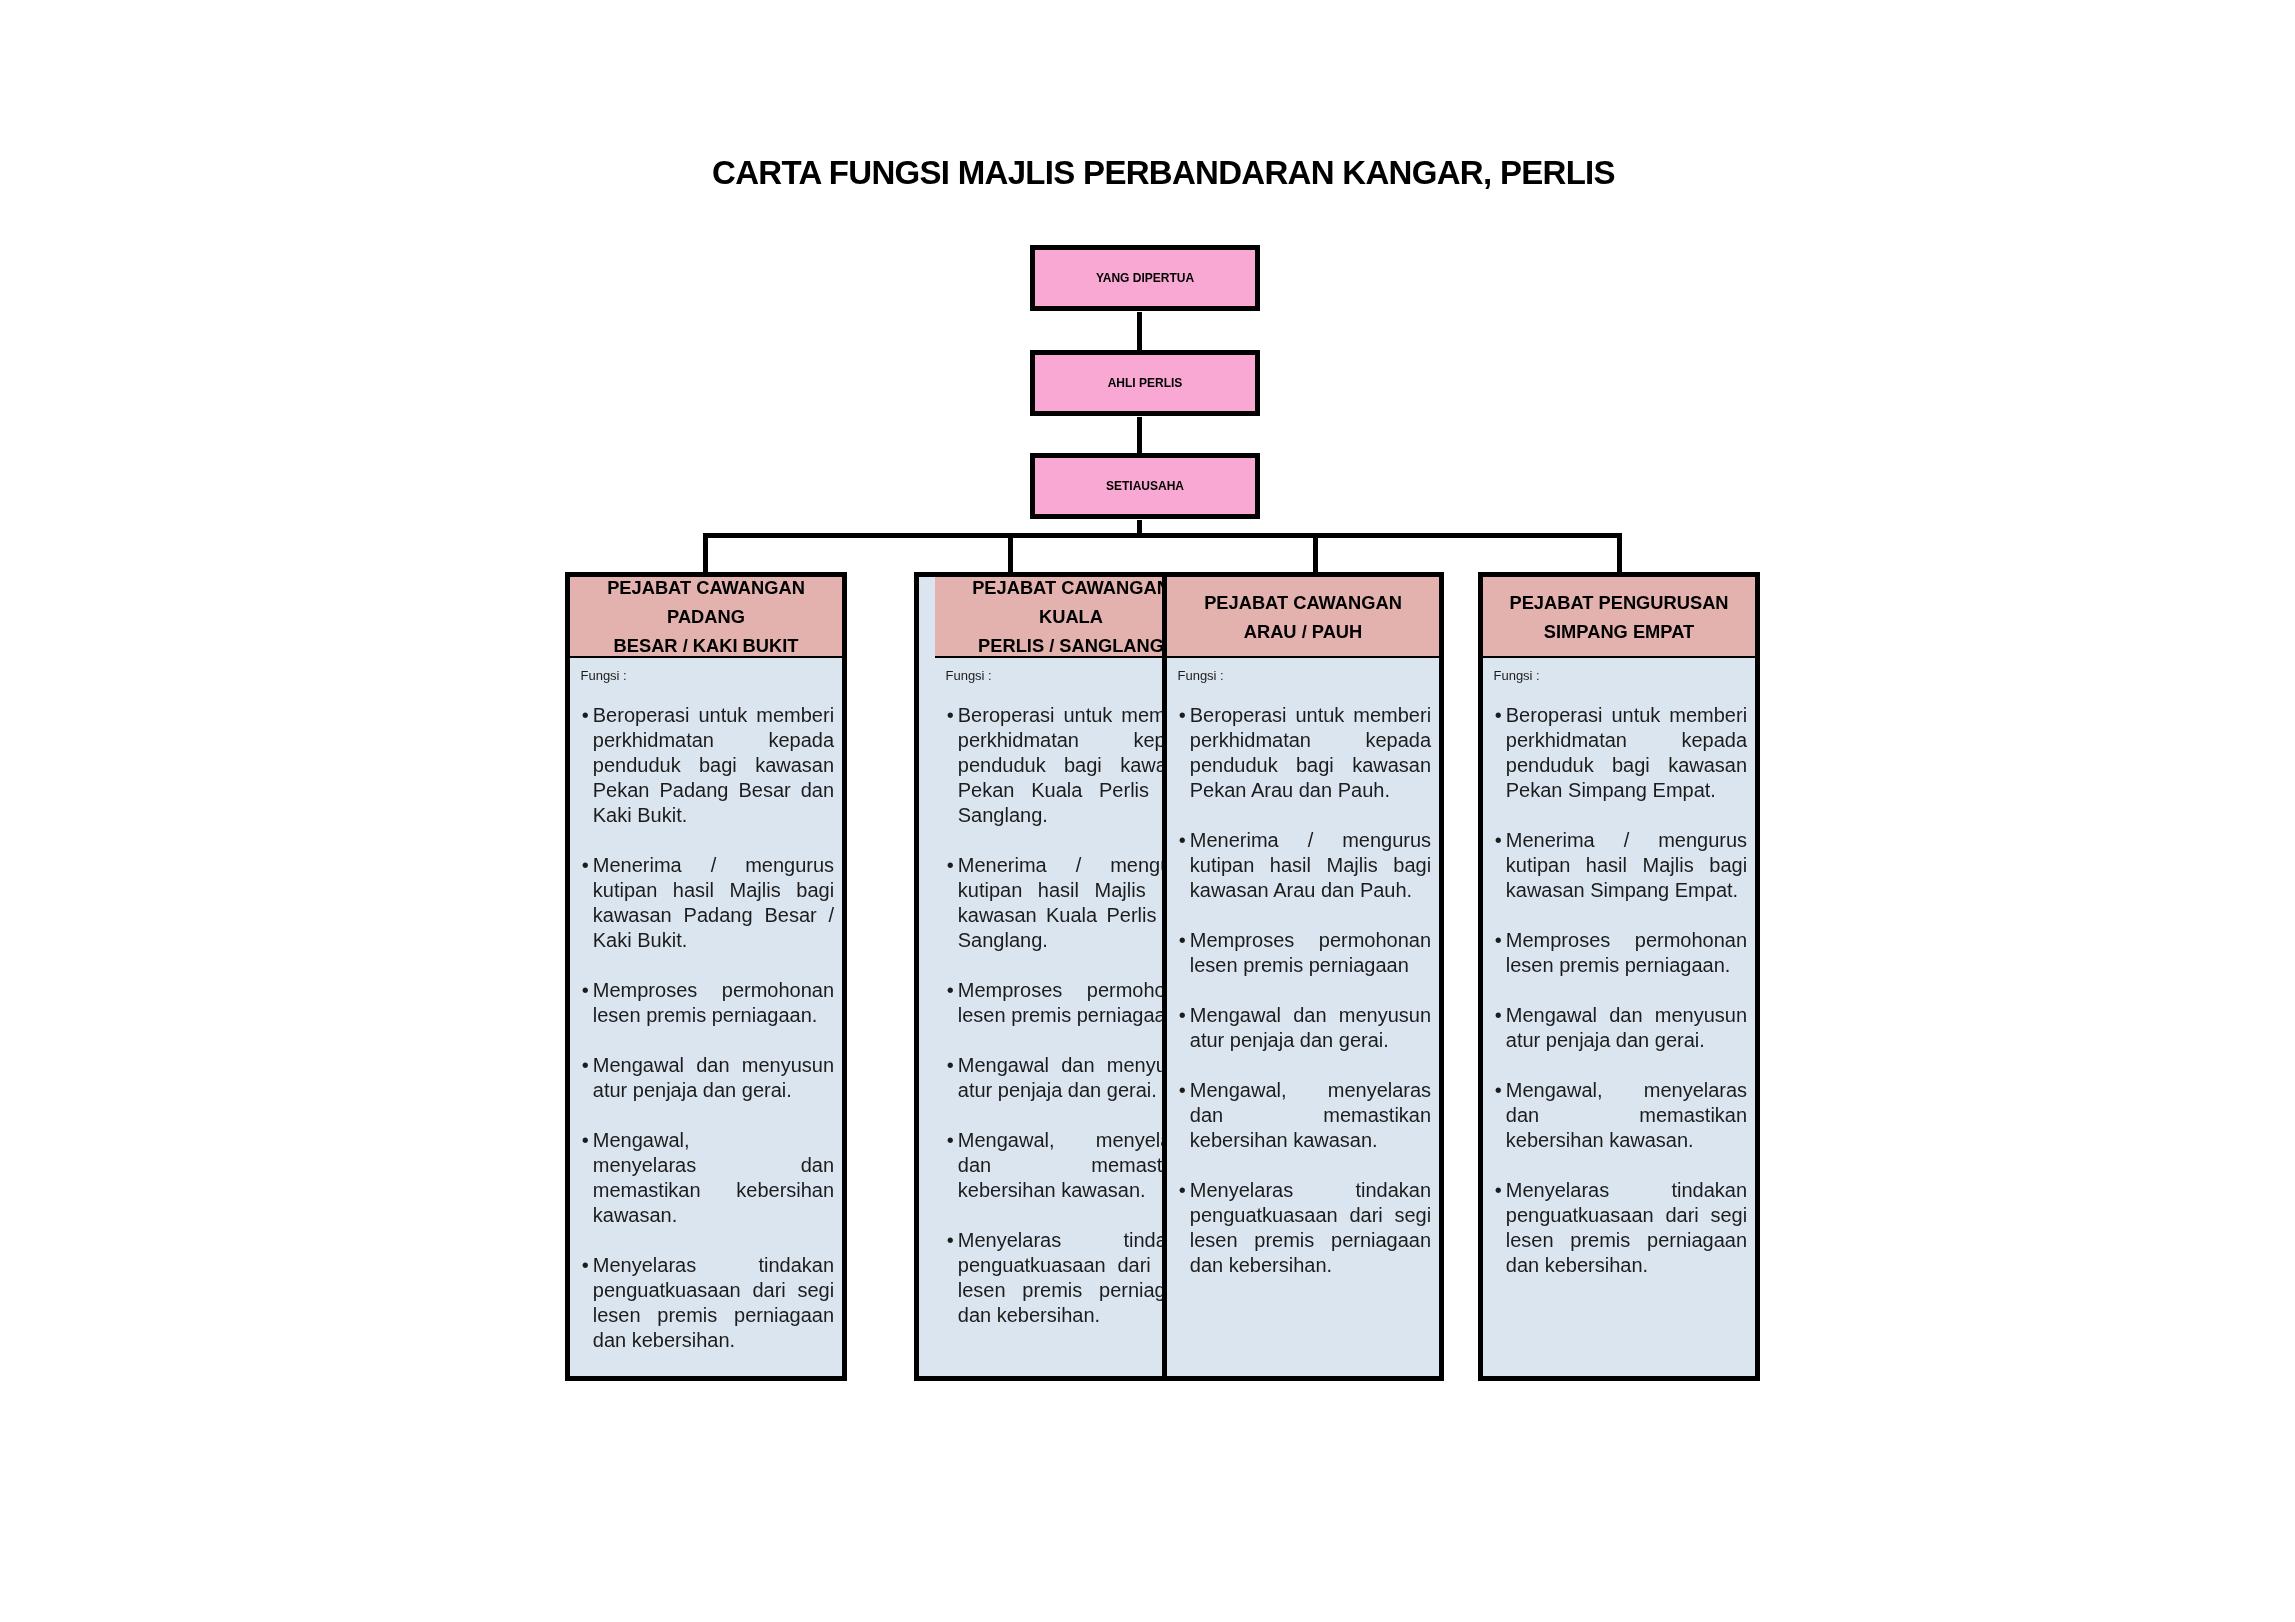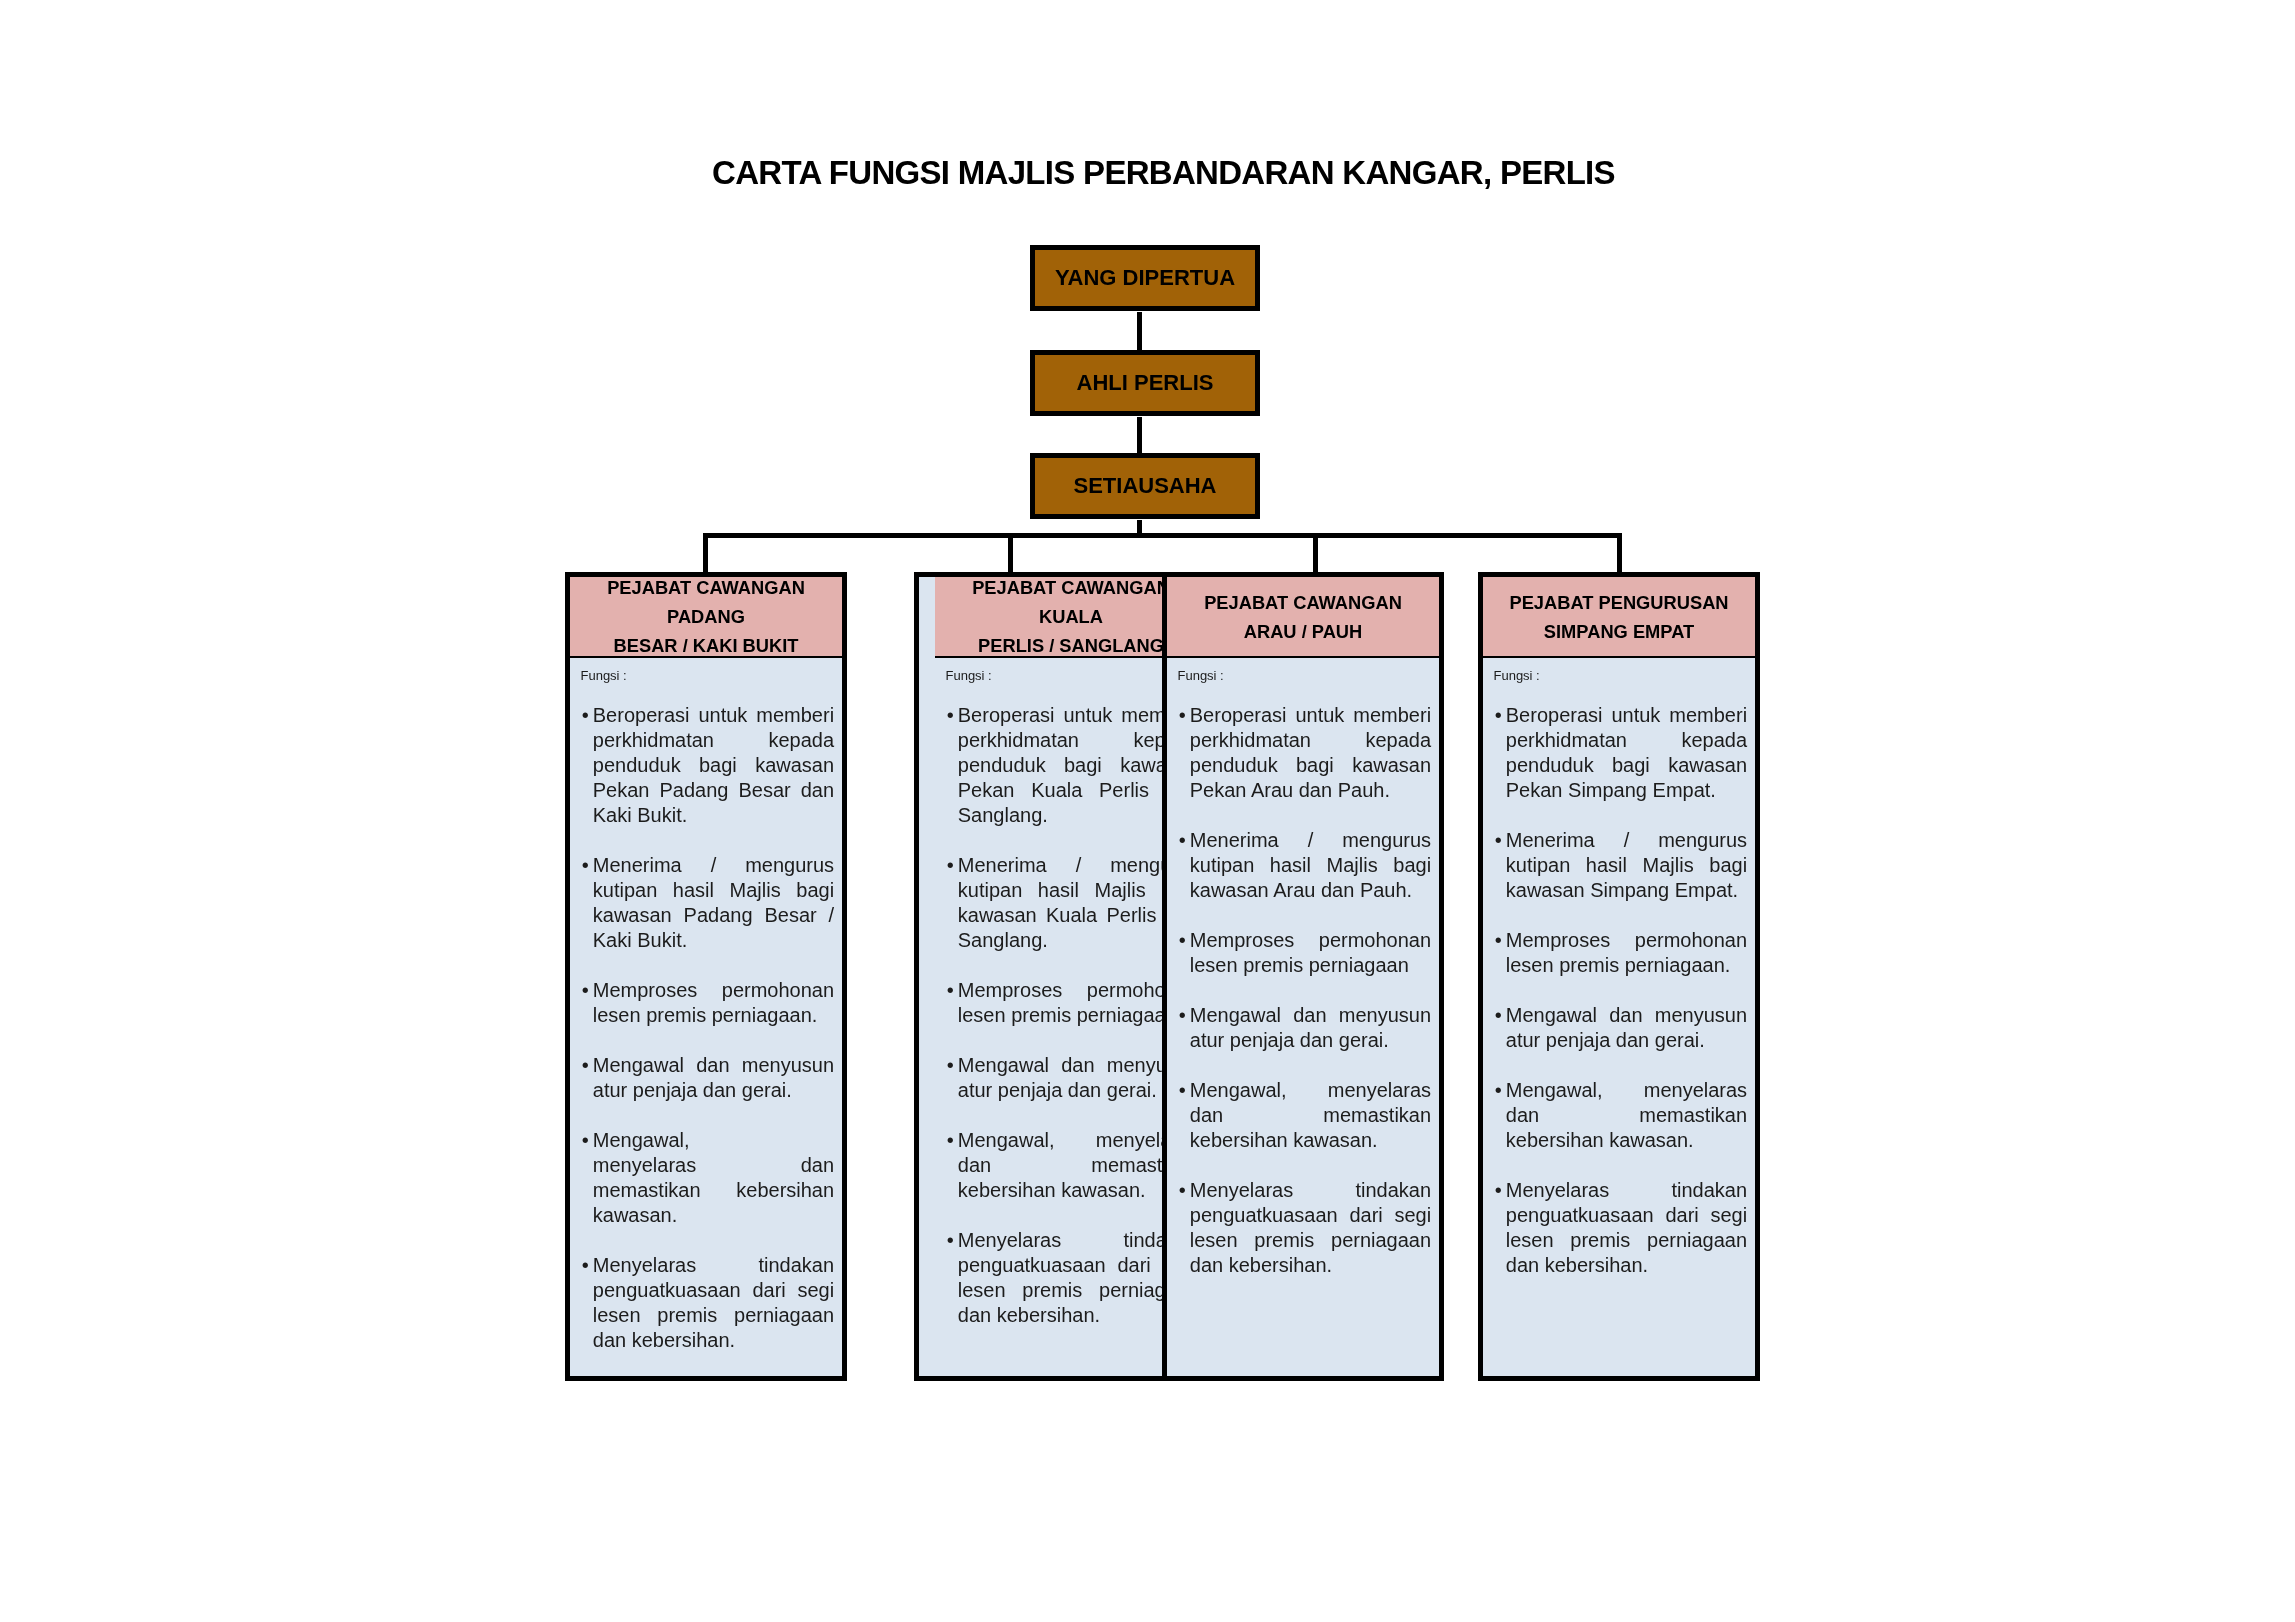--- a/index.html
+++ b/index.html
@@ -16,24 +16,24 @@
     top: 154px; left: 0; width: 2327px;
     text-align: center;
     font-size: 33px;
     font-weight: bold;
     letter-spacing: -0.7px;
     color: #000;
   }
   .org-box {
     position: absolute;
     left: 1030px; width: 220px; height: 56px;
-    background: #a16207;
+    background: #f9a8d4;
     border: 5.2px solid #000;
     display: flex; align-items: center; justify-content: center;
-    font-size: 22px; font-weight: bold; color: #000;
+    font-size: 12px; font-weight: bold; color: #000;
     text-align: center;
   }
   .box-yang-dipertua { top: 245px; }
   .box-ahli-majlis   { top: 350px; }
   .box-setiausaha    { top: 453px; }
   .line { position: absolute; background: #000; }
   .v-line { width: 5.2px; }
   .h-line { height: 5.2px; }
   .func-col {
     position: absolute;

